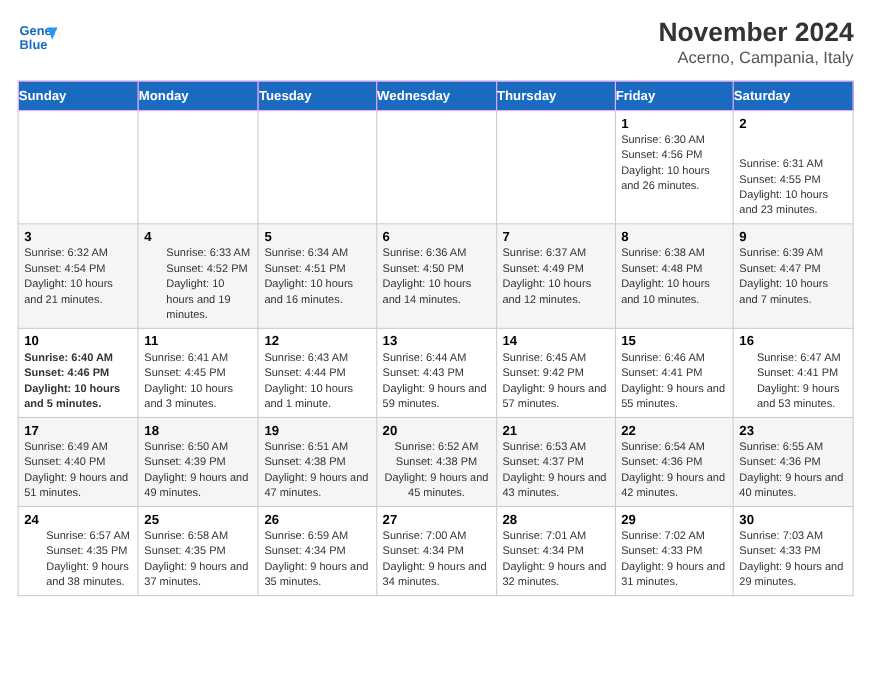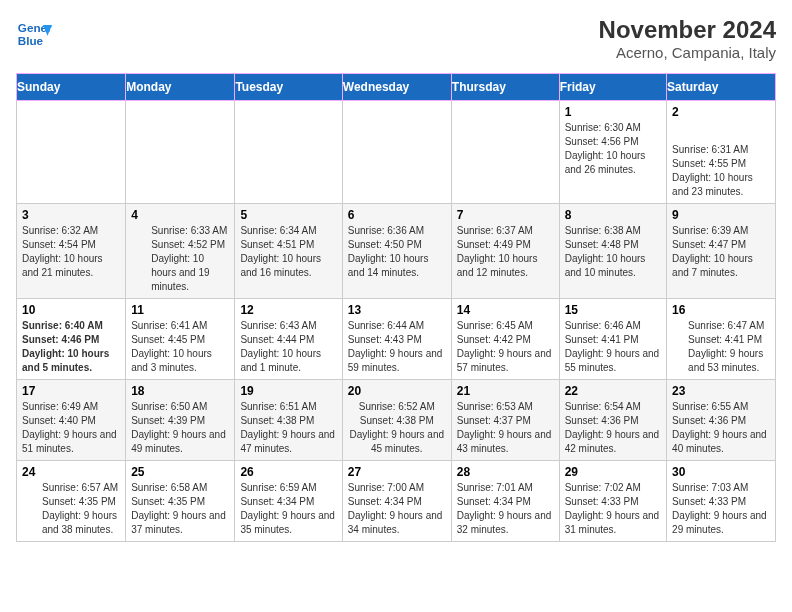--- a/index.html
+++ b/index.html
@@ -194,21 +194,21 @@
         </td>
         <td>
           <span class="day-number">13</span>
           <div class="day-info" style="white-space: pre-line;">Sunrise: 6:44 AM
 Sunset: 4:43 PM
 Daylight: 9 hours and 59 minutes.</div>
         </td>
         <td>
           <span class="day-number">14</span>
           <div class="day-info" style="white-space: pre-line;">Sunrise: 6:45 AM
-Sunset: 4:42 PM
+Sunset: 9:42 PM
 Daylight: 9 hours and 57 minutes.</div>
         </td>
         <td>
           <span class="day-number">15</span>
           <div class="day-info" style="white-space: pre-line;">Sunrise: 6:46 AM
 Sunset: 4:41 PM
 Daylight: 9 hours and 55 minutes.</div>
         </td>
         <td>
           <span class="day-number">16</span>

